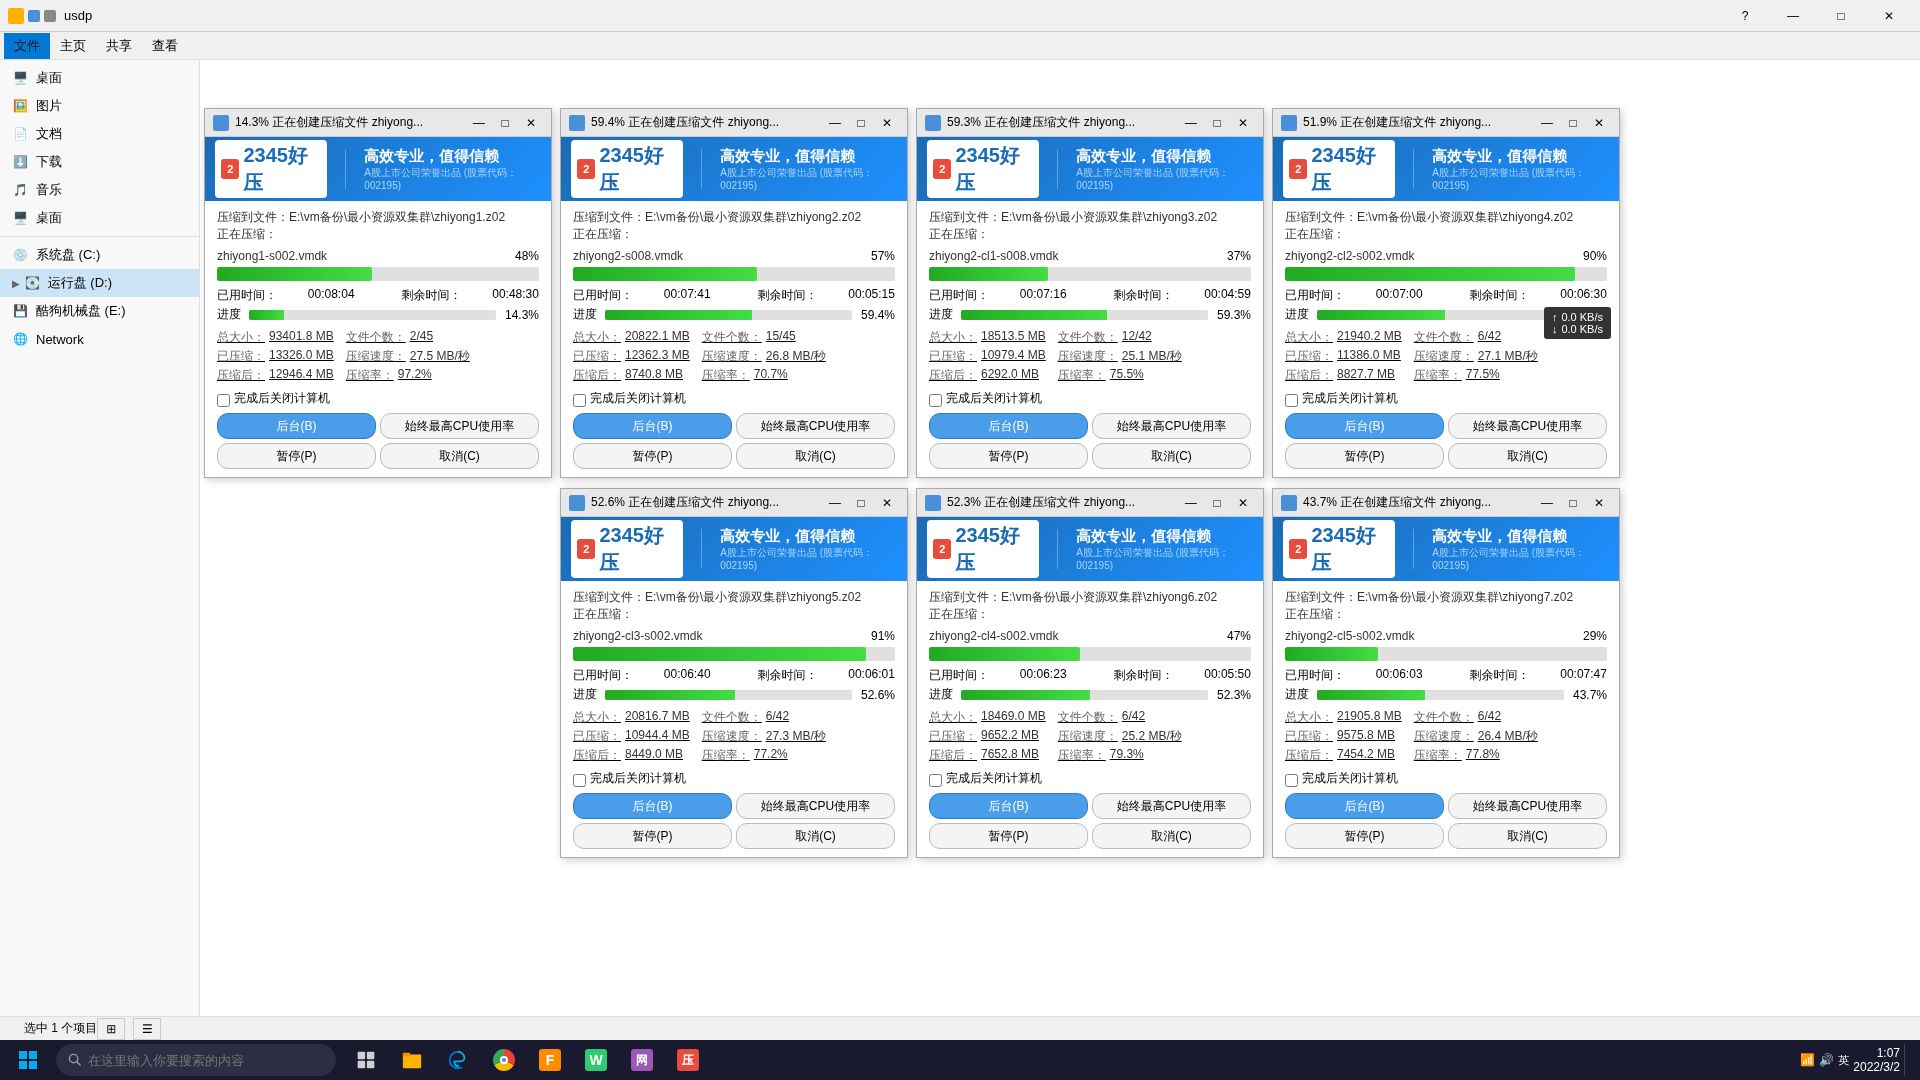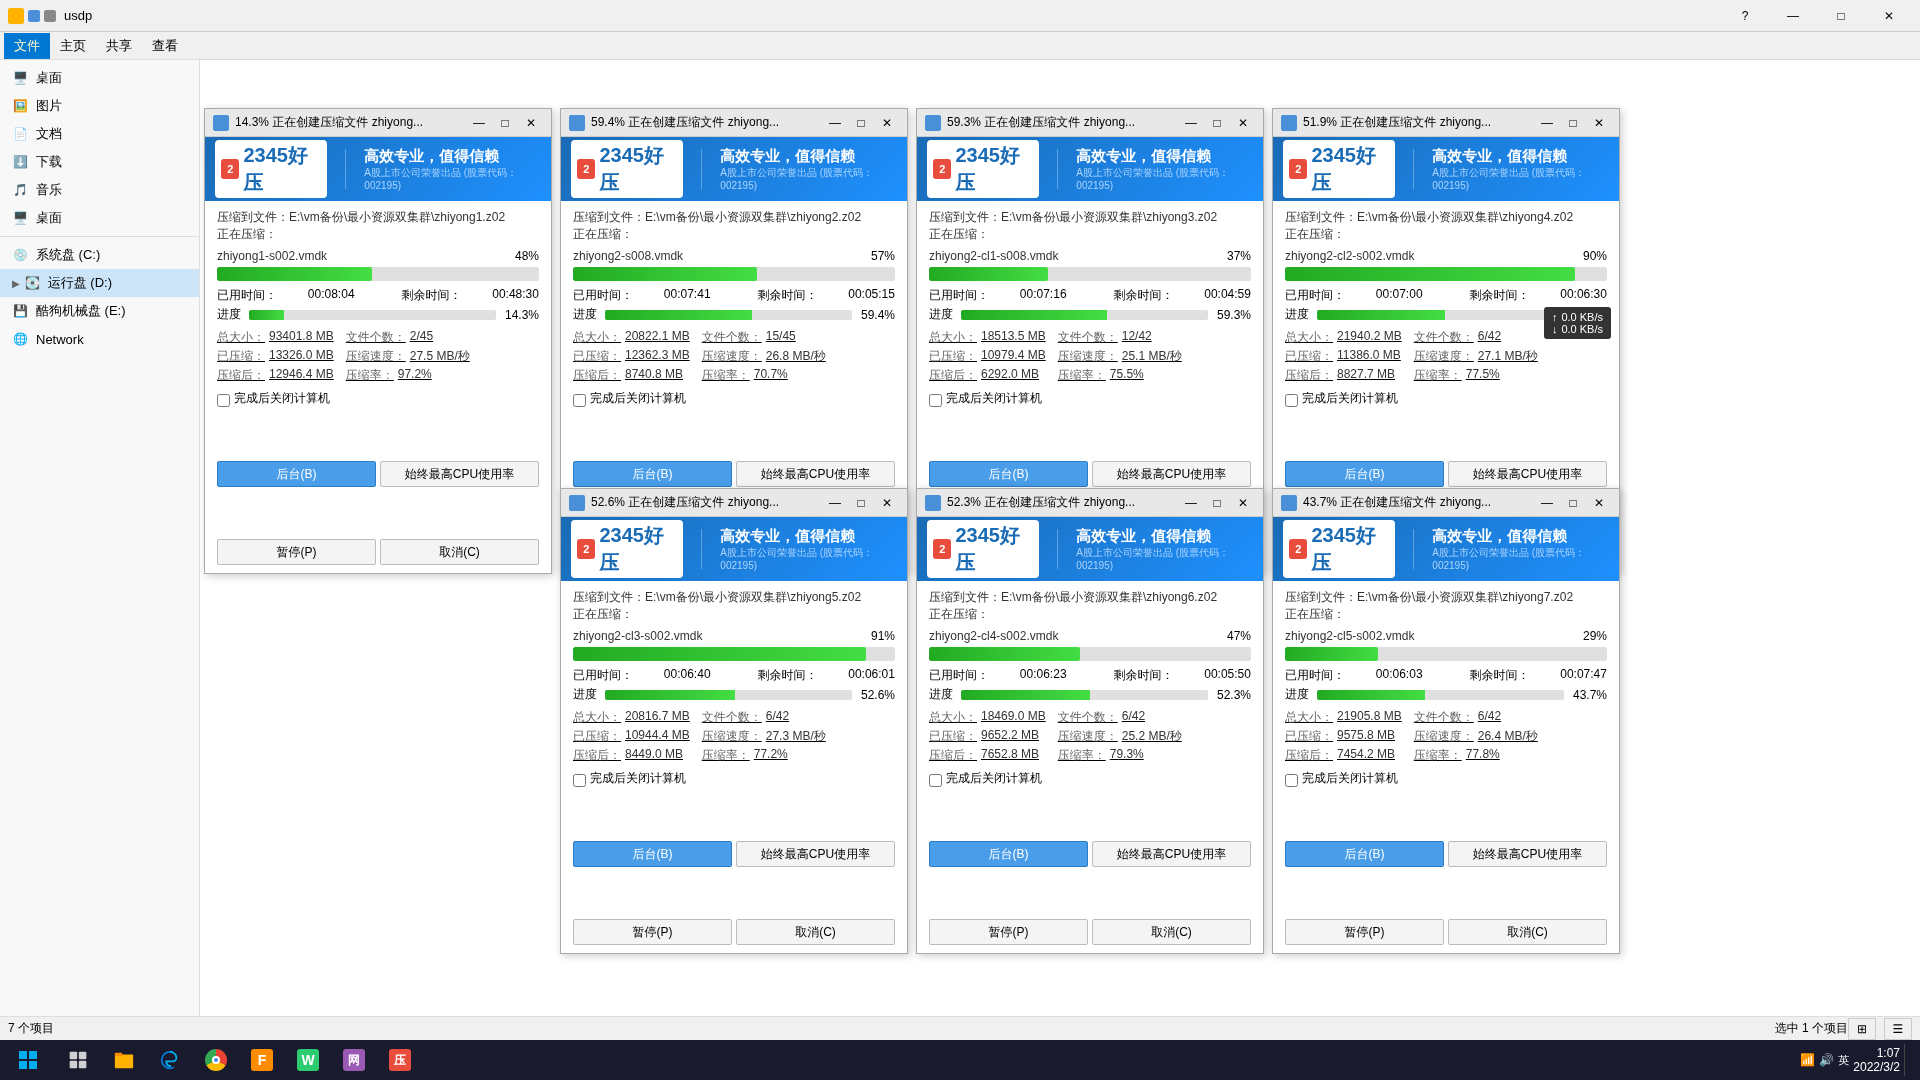--- a/index.html
+++ b/index.html
@@ -9,21 +9,21 @@
     .title-bar { height: 32px; background: #f0f0f0; display: flex; align-items: center; padding: 0 8px; border-bottom: 1px solid #ccc; }
     .title-bar-icons { display: flex; gap: 4px; align-items: center; }
     .title-icon { width: 16px; height: 16px; background: #ccc; border-radius: 2px; }
     .title-text { margin-left: 8px; font-size: 13px; text-align: center; }
     .title-controls { margin-left: auto; display: flex; gap: 2px; }
     .title-btn { width: 46px; height: 32px; border: none; background: transparent; cursor: pointer; font-size: 12px; display: flex; align-items: center; justify-content: center; }
 
     
     .menu-bar { height: 28px; background: #f0f0f0; display: flex; align-items: center; padding: 0 4px; border-bottom: 1px solid #ddd; }
     .menu-item { padding: 4px 10px; cursor: pointer; font-size: 13px; }
-    .menu-item.active { background: #0078d4; color: #fef9c3; font-family: Liberation Mono, monospace; }
+    .menu-item.active { background: #0078d4; color: #0f172a; font-family: Liberation Mono, monospace; }
 
     
     .main { display: flex; flex: 1; overflow: hidden; }
 
     
     .sidebar { width: 200px; background: #f8f8f8; border-right: 1px solid #ddd; padding: 4px 0; overflow-y: auto; flex-shrink: 0; }
     .sidebar-item { display: flex; align-items: center; padding: 4px 12px; cursor: pointer; height: 28px; }
     .sidebar-item.active { background: #cce4f7; }
     .sidebar-icon { width: 18px; height: 18px; margin-right: 6px; flex-shrink: 0; display: flex; align-items: center; justify-content: center; }
     .sidebar-label { font-size: 13px; white-space: nowrap; overflow: hidden; text-overflow: ellipsis; }
@@ -75,21 +75,21 @@
     .comp-progress-bar2 { flex: 1; height: 10px; background: #e0e0e0; border-radius: 2px; overflow: hidden; }
     .comp-progress-fill2 { height: 100%; background: linear-gradient(to right, #22aa22, #44dd44); }
     .comp-pct2 { font-size: 12px; width: 35px; text-align: right; }
     .comp-stats { display: flex; gap: 12px; font-size: 12px; margin-bottom: 6px; flex-wrap: wrap; text-decoration: underline; }
     .comp-stat-col { display: flex; flex-direction: column; gap: 2px; }
     .comp-stat-row { display: flex; gap: 4px; }
     .comp-stat-label { color: #666; white-space: nowrap; }
     .comp-stat-val { color: #333; }
     .comp-checkbox-row { display: flex; align-items: flex-end; gap: 4px; margin-bottom: 6px; font-size: 12px; }
     .comp-buttons { display: grid; grid-template-columns: 1fr 1fr; gap: 4px; }
-    .comp-btn { height: 26px; border: 1px solid #bbb; background: #f4f4f4; cursor: pointer; font-size: 12px; border-radius: 2px; margin-top: 48px; }
+    .comp-btn { height: 26px; border: 1px solid #bbb; background: #f4f4f4; cursor: pointer; font-size: 12px; border-radius: 11px; }
     .comp-btn.primary { background: #4a9de8; color: white; border-color: #2a7dc8; }
 
     
     .tooltip-box { position: absolute; background: #333; color: white; font-size: 11px; padding: 4px 8px; border-radius: 3px; white-space: nowrap; z-index: 100; }
     .tooltip-row { display: flex; align-items: center; gap: 4px; }
 
     
     .net-icon { color: #0078d4; }
   </style>
 </head>
@@ -832,37 +832,43 @@
       </div>
     </div>
 
   </div>
       </div>
   </div>
 
 </div>
 
 <div class="status-bar">
-  <span class="status-left">7 个项目</span>
   <span style="margin-left:16px;">选中 1 个项目</span>
   <div class="status-right">
     <button class="title-btn" style="width:28px;height:22px;border:1px solid #ccc;">⊞</button>
     <button class="title-btn" style="width:28px;height:22px;border:1px solid #ccc;">☰</button>
   </div>
 </div>
 
 <div class="taskbar">
   <button class="taskbar-start">
     <svg width="20" height="20" viewBox="0 0 20 20">
       <rect x="1" y="1" width="8" height="8" fill="#00adef"></rect>
       <rect x="11" y="1" width="8" height="8" fill="#00adef"></rect>
       <rect x="1" y="11" width="8" height="8" fill="#00adef"></rect>
       <rect x="11" y="11" width="8" height="8" fill="#00adef"></rect>
     </svg>
   </button>
+  <div class="taskbar-search">
+    <svg width="14" height="14" viewBox="0 0 20 20" style="margin-right:6px;flex-shrink:0;">
+      <circle cx="8" cy="8" r="6" fill="none" stroke="#999" stroke-width="2"></circle>
+      <line x1="12" y1="12" x2="18" y2="18" stroke="#999" stroke-width="2"></line>
+    </svg>
+    <input type="text" placeholder="在这里输入你要搜索的内容" style="">
+  </div>
   <div class="taskbar-icons">
 
     <button class="taskbar-icon-btn">
       <svg width="20" height="20" viewBox="0 0 24 24">
         <rect x="2" y="2" width="9" height="9" rx="1" fill="white" opacity="0.8"></rect>
         <rect x="13" y="2" width="9" height="9" rx="1" fill="white" opacity="0.8"></rect>
         <rect x="2" y="13" width="9" height="9" rx="1" fill="white" opacity="0.8"></rect>
         <rect x="13" y="13" width="9" height="9" rx="1" fill="white" opacity="0.8"></rect>
       </svg>
     </button>

